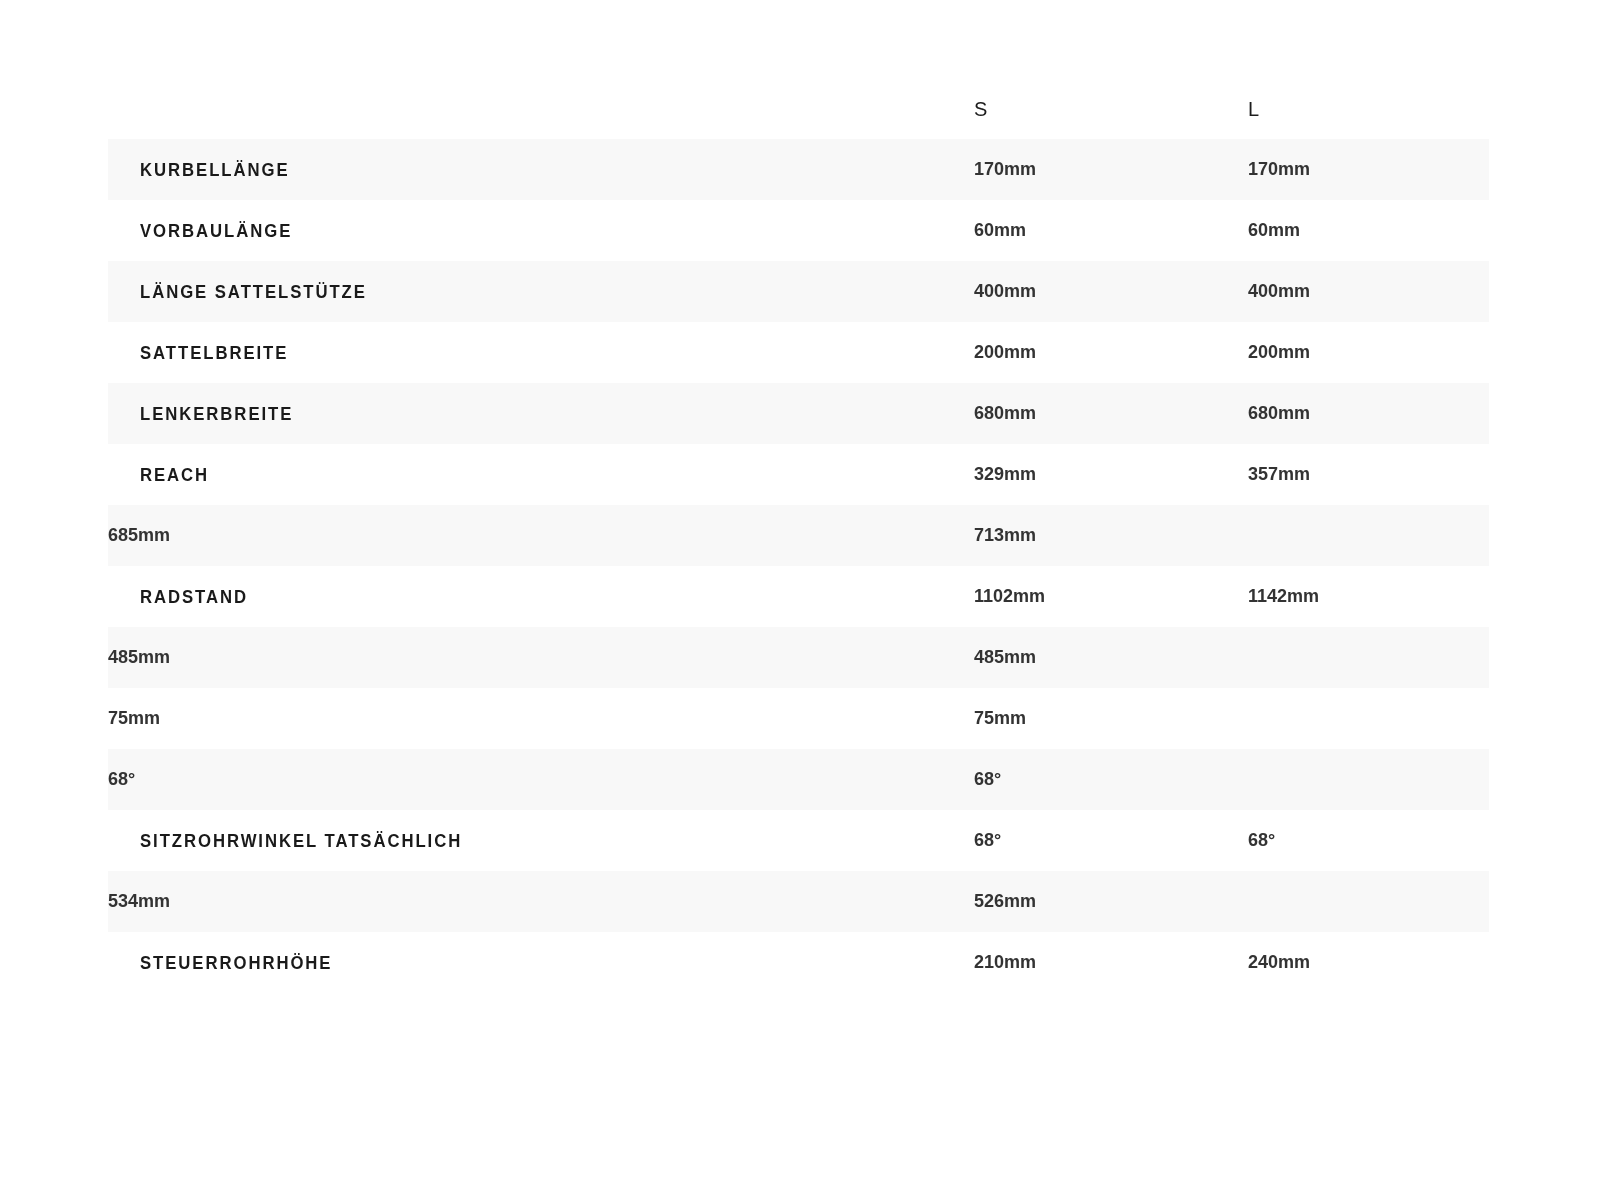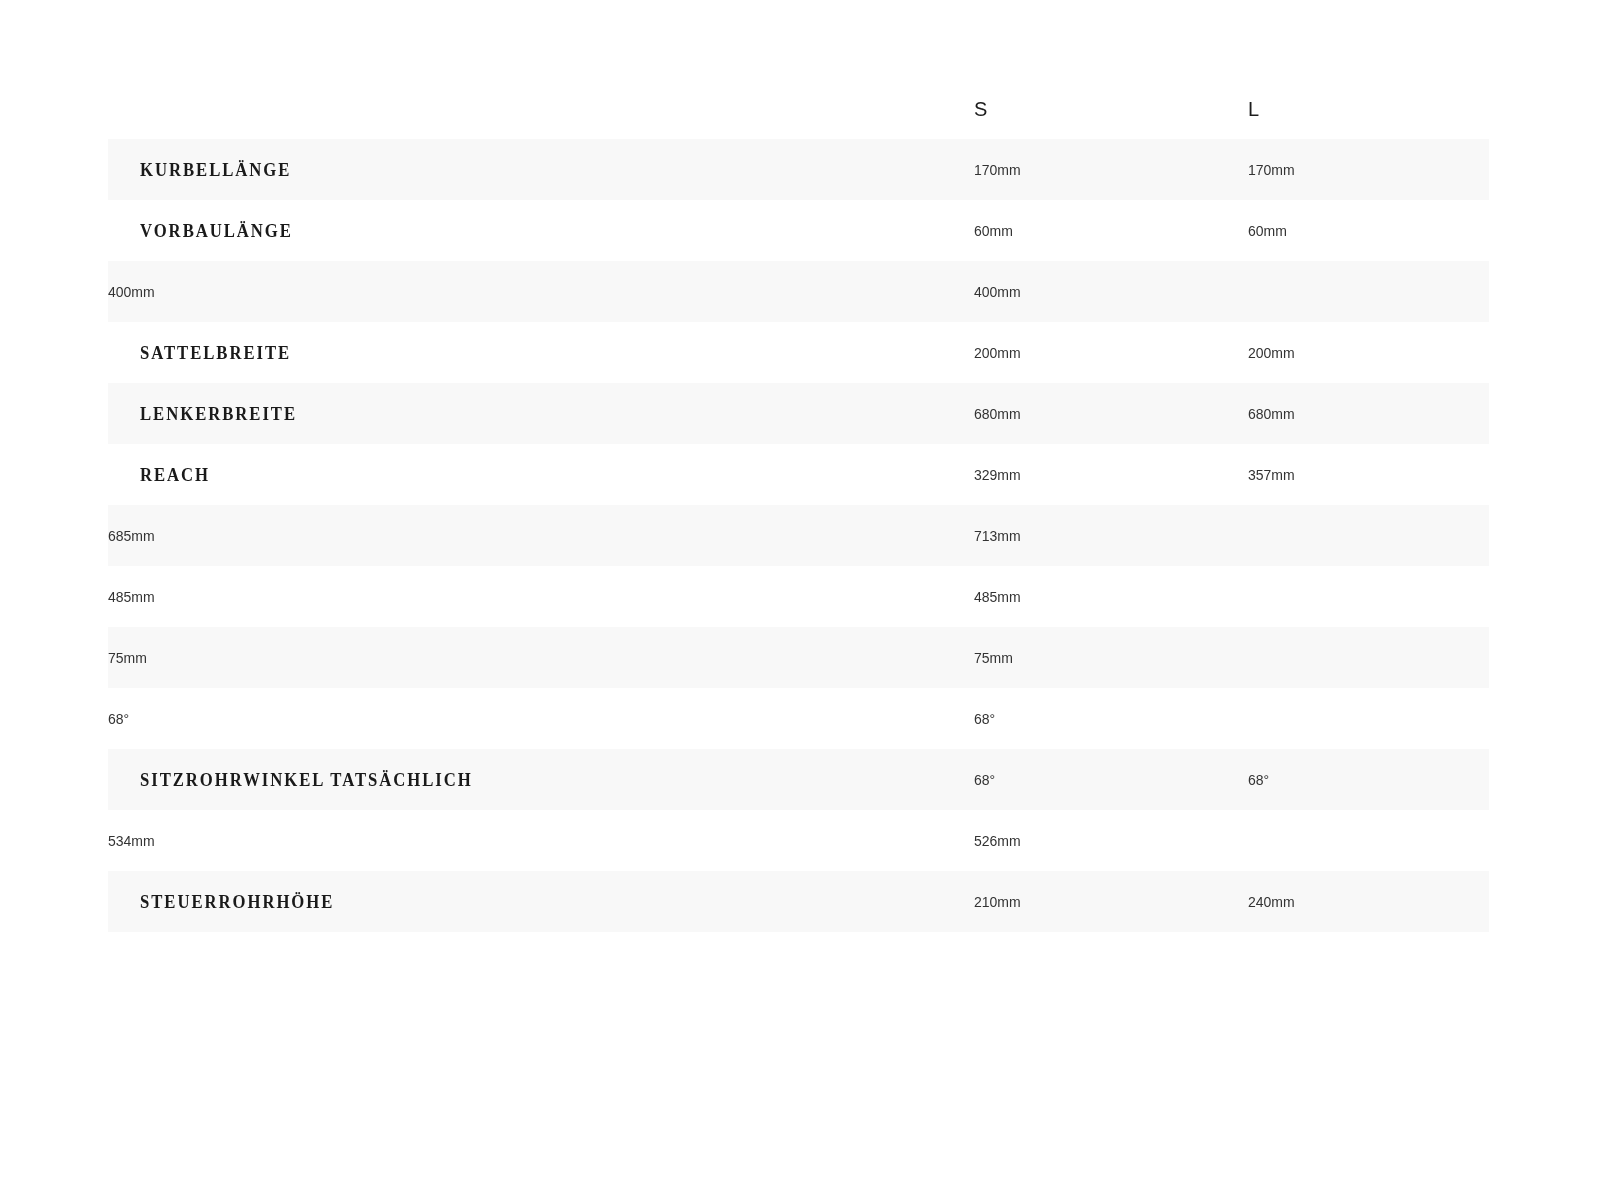--- a/index.html
+++ b/index.html
@@ -36,34 +36,33 @@
   }
   .row {
     height: 61px;
   }
   .rows .row:nth-child(odd) {
     background: var(--stripe, #f8f8f8);
   }
   .label-cell {
     padding-left: 32px;
     white-space: nowrap;
-    font-family: Liberation Serif, serif;
   }
   .label-cell span {
     display: inline-block;
     font-size: 19px;
     font-weight: 700;
     letter-spacing: 2.2px;
     color: var(--label_text, #1a1a1a);
     transform: scaleX(0.88);
     transform-origin: left center;
   }
   .value-cell {
-    font-size: 14px;
-    font-weight: 400;
+    font-size: 18px;
+    font-weight: 700;
     color: var(--value_text, #333333);
     white-space: nowrap;
   }
 </style>
 </head>
 <body style="background: rgb(255, 255, 255);">
 
 <div class="spec-table">
 
   <div class="header-row">
@@ -83,20 +82,23 @@
 
   <div class="row">
     <div class="label-cell">
       <span>VORBAULÄNGE</span>
     </div>
     <div class="value-cell">60mm</div>
     <div class="value-cell">60mm</div>
   </div>
 
   <div class="row">
+    <div class="label-cell">
+      <span>LÄNGE SATTELSTÜTZE</span>
+    </div>
     <div class="value-cell">400mm</div>
     <div class="value-cell">400mm</div>
   </div>
 
   <div class="row">
     <div class="label-cell">
       <span>SATTELBREITE</span>
     </div>
     <div class="value-cell">200mm</div>
     <div class="value-cell">200mm</div>
@@ -117,20 +119,27 @@
     <div class="value-cell">329mm</div>
     <div class="value-cell">357mm</div>
   </div>
 
 
   <div class="row">
     <div class="value-cell">685mm</div>
     <div class="value-cell">713mm</div>
   </div>
 
+  <div class="row">
+    <div class="label-cell">
+      <span>RADSTAND</span>
+    </div>
+    <div class="value-cell">1102mm</div>
+    <div class="value-cell">1142mm</div>
+  </div>
 
   <div class="row">
     <div class="value-cell">485mm</div>
     <div class="value-cell">485mm</div>
   </div>
 
   <div class="row">
     <div class="value-cell">75mm</div>
     <div class="value-cell">75mm</div>
   </div>

